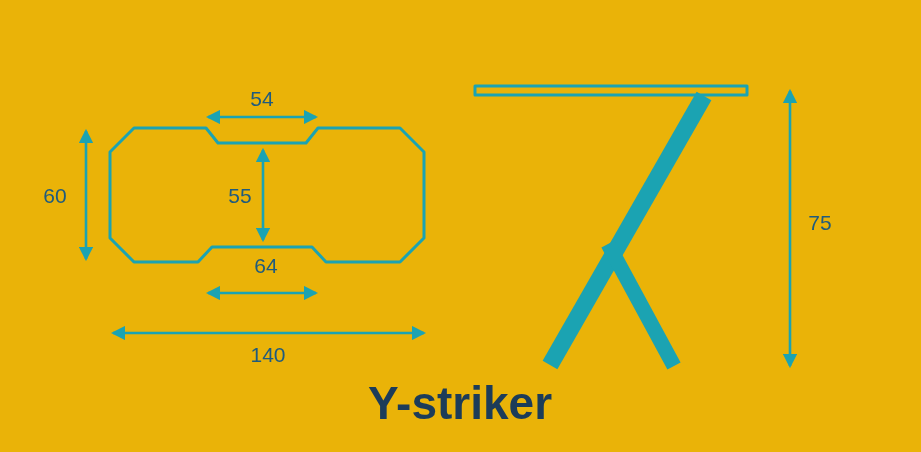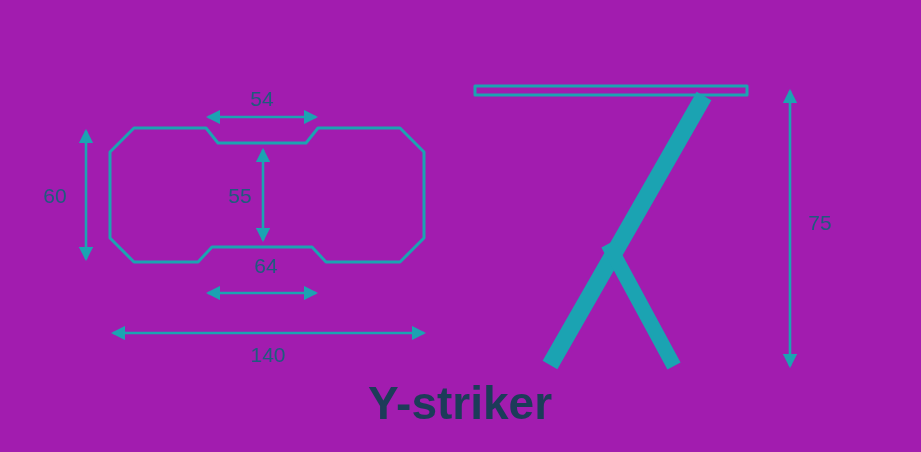--- a/index.html
+++ b/index.html
@@ -1,19 +1,19 @@
 <!DOCTYPE html>
 <html style="--teal: #1BA3B2; --dim_text: #1F5B7E; --title_text: #1C3C59;"><head>
 <meta charset="utf-8">
 <style>
   html,body{margin:0;padding:0;background:#ffffff;}
   .canvas{
     position:relative;
     width:921px;height:452px;
-    background:#a21caf;
+    background:#eab308;
     font-family:"Liberation Sans",sans-serif;
     overflow:hidden;
   }
   svg{display:block;}
   .outline{
     fill:none;
     stroke:var(--teal,#1BA3B2);
     stroke-width:3;
     stroke-linejoin:round;
     stroke-linecap:round;

